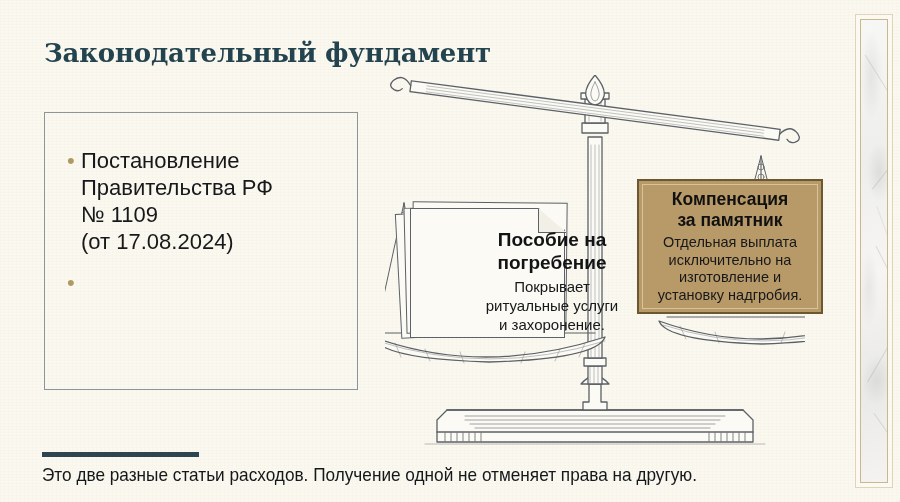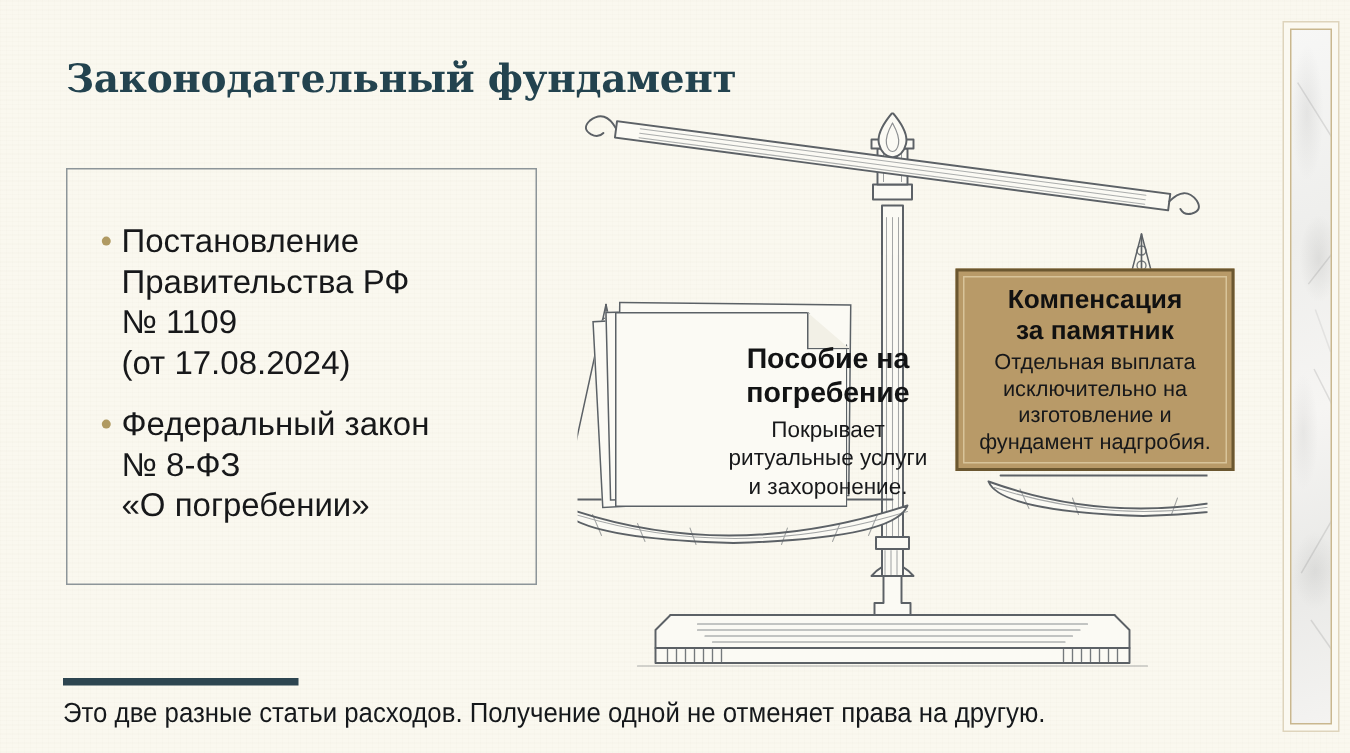--- a/index.html
+++ b/index.html
@@ -211,23 +211,20 @@
       <div class="bullet-item">
         <span class="bullet-dot">•</span>
         <span class="bullet-text">Постановление
 Правительства РФ
 № 1109
 (от 17.08.2024)</span>
       </div>
 
       <div class="bullet-item">
         <span class="bullet-dot">•</span>
-        <span class="bullet-text">Федеральный закон
-№ 8-ФЗ
-«О погребении»</span>
       </div>
 
     </div>
   </div>
 
   <svg id="scale" width="420" height="370" viewBox="0 0 420 370">
     <g fill="none" stroke="#5c6166" stroke-width="1.3" stroke-linecap="round" stroke-linejoin="round">
 
       <path d="M62 335 h296 l10 10 v22 h-316 v-22 z" fill="#fbfaf4"></path>
       <path d="M62 335 h296"></path>
@@ -324,21 +321,21 @@
     </div>
   </div>
 
   <div id="plaque">
     <div id="plaque-inner">
       <div class="plaque-head">Компенсация
 за памятник</div>
       <div class="plaque-sub">Отдельная выплата
 исключительно на
 изготовление и
-фундамент надгробия.</div>
+установку надгробия.</div>
     </div>
   </div>
 
   <div id="bottom-rule"></div>
   <div id="caption">Это две разные статьи расходов. Получение одной не отменяет права на другую.</div>
 
   <div id="marble-frame">
     <div id="marble-inner">
       <div class="vein" style="left:-10px; top:60px;  width:60px; height:1px; transform:rotate(58deg);"></div>
       <div class="vein" style="left:2px;  top:150px; width:48px; height:1px; transform:rotate(-52deg);"></div>

